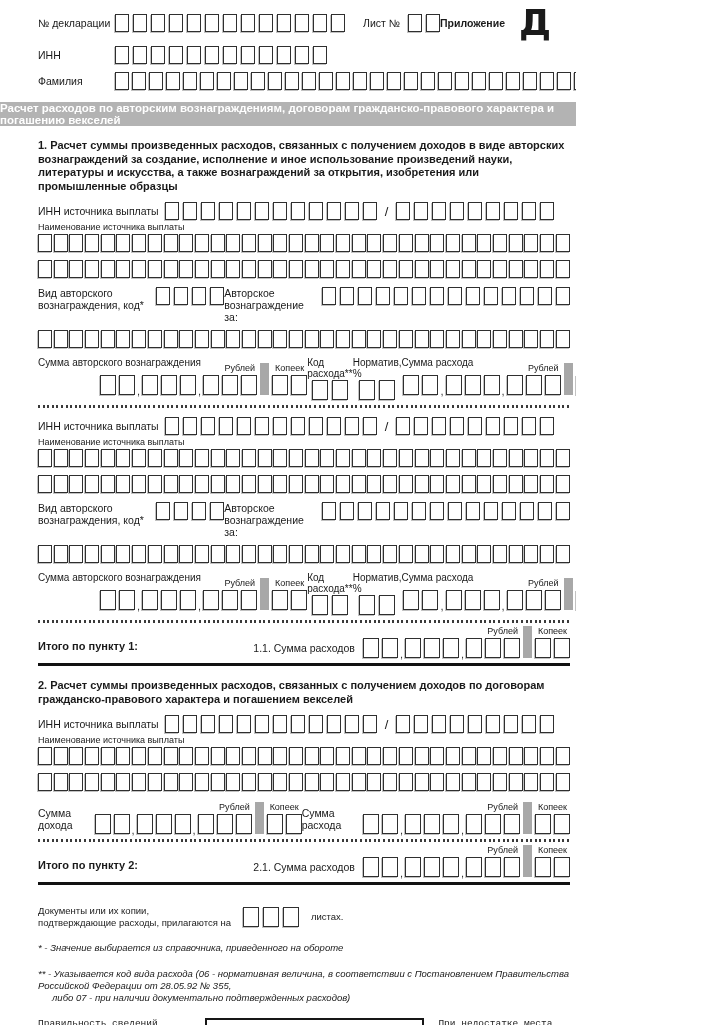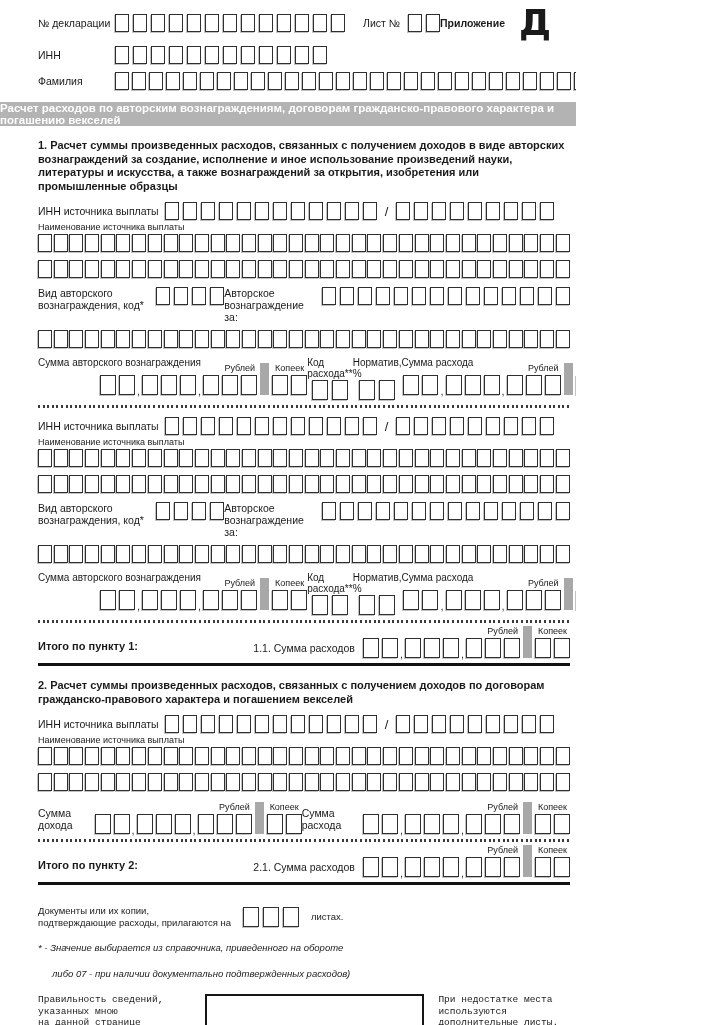--- a/index.html
+++ b/index.html
@@ -966,20 +966,21 @@
       <span class="cells">
           <i class="cell lg"></i>
           <i class="cell lg"></i>
           <i class="cell lg"></i>
         </span>
       <span class="sm2">листах.</span>
     </div>
 
     <div class="fn">* - Значение выбирается из справочника, приведенного на обороте</div>
     <div class="fn">
+      <div>** - Указывается код вида расхода (06 - нормативная величина, в соответствии с Постановлением Правительства Российской Федерации от 28.05.92 № 355,</div>
       <div class="ind">либо 07 - при наличии документально подтвержденных расходов)</div>
     </div>
 
     <div class="bottom">
       <div class="b-left pre">Правильность сведений, указанных мною
 на данной странице декларации, подтверждаю</div>
       <div class="sign-box">
         <div class="cap">(Подпись налогоплательщика. НЕ ВЫХОДИТЬ за ограничительную линию!)</div>
       </div>
       <div class="b-right pre">При недостатке места используются

